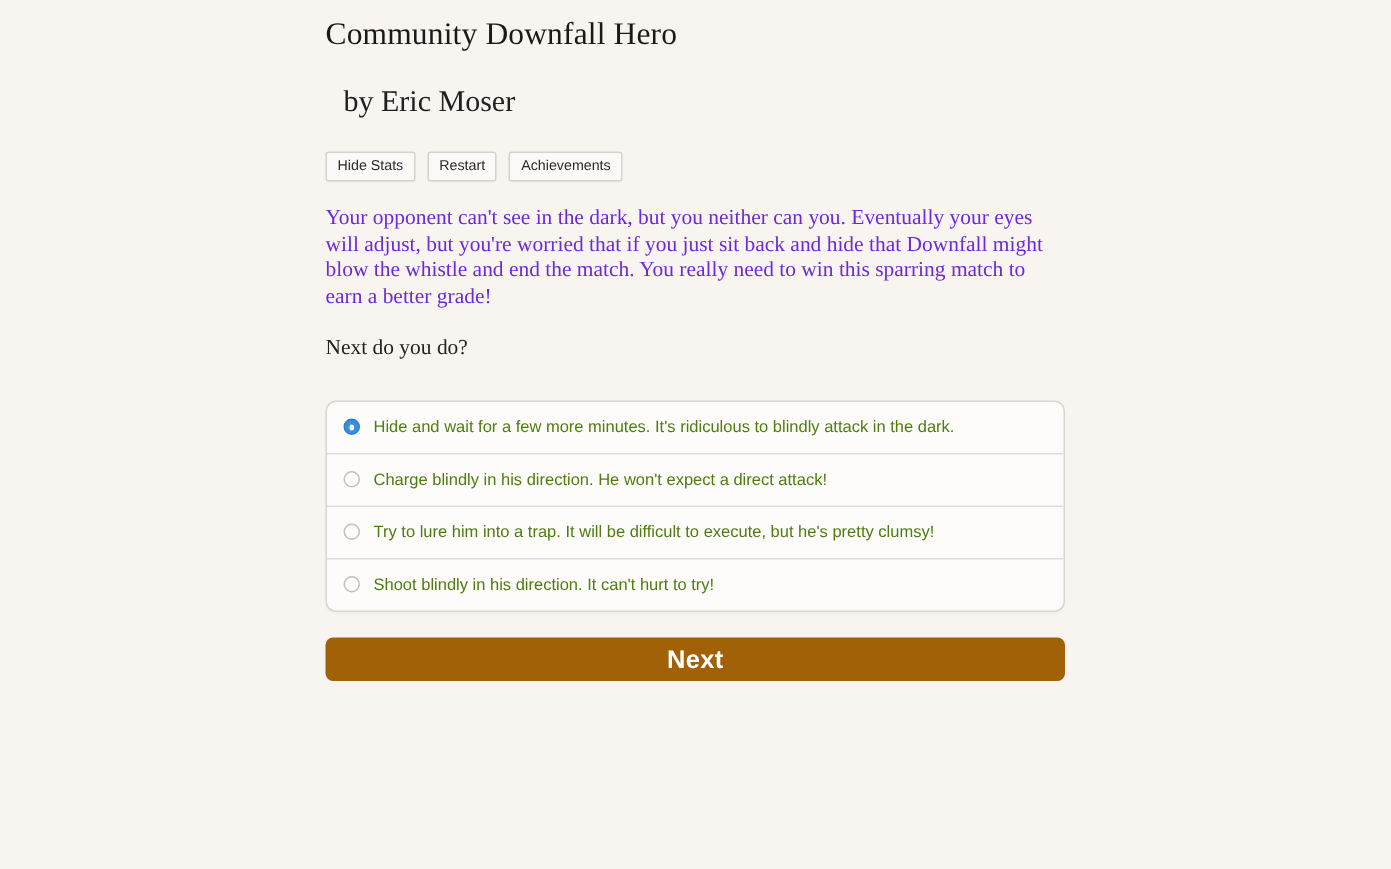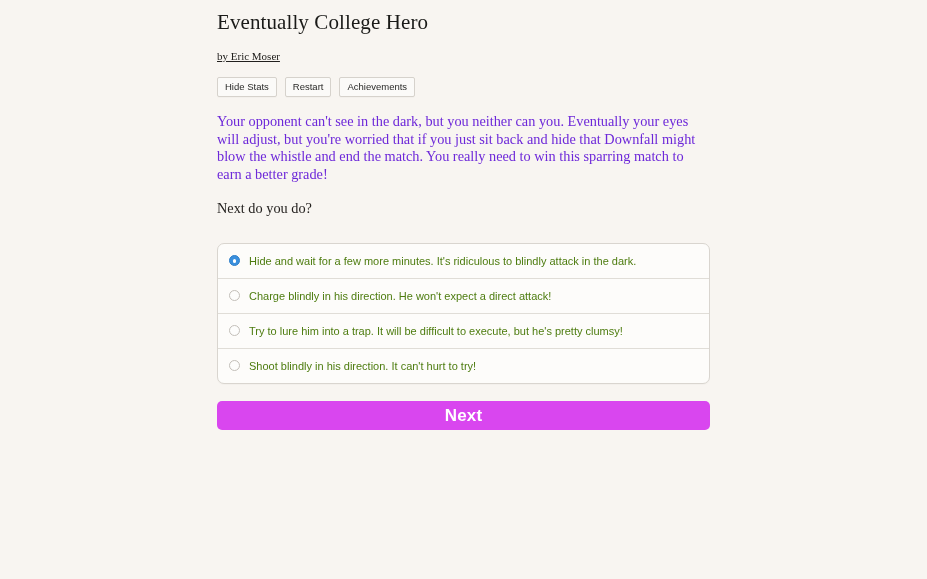--- a/index.html
+++ b/index.html
@@ -36,26 +36,25 @@
     font-weight: 400;
     line-height: 26px;
     letter-spacing: 0.1px;
     color: #1a1a18;
     margin: 0;
     padding-top: 9px;
   }
 
   .byline {
     font-family: "Liberation Serif", serif;
-    font-size: 11px;
+    font-size: 20px;
     line-height: 18px;
     color: #22201e;
-    margin: 0;
+    margin: 12px;
     padding-top: 12px;
-    text-decoration: underline;
   }
 
   
   .button-row {
     display: flex;
     gap: 8px;
     padding-top: 12px;
     align-items: center;
   }
 
@@ -153,42 +152,42 @@
     line-height: 16px;
     color: #4d7c0f;
     white-space: nowrap;
   }
 
   
   .next-button {
     margin-top: 17px;
     width: 493px;
     height: 29px;
-    background: #d946ef;
+    background: #a16207;
     border: none;
     border-radius: 5px;
     color: #ffffff;
     font-family: "Liberation Sans", sans-serif;
     font-size: 17px;
     font-weight: bold;
     letter-spacing: 0.2px;
     line-height: 29px;
     text-align: center;
     cursor: pointer;
     padding: 0;
     display: block;
   }
 </style>
 </head>
 <body>
 
 <div id="app">
   <div class="page">
 
-    <h1 class="game-title">Eventually College Hero</h1>
+    <h1 class="game-title">Community Downfall Hero</h1>
 
     <p class="byline">by Eric Moser</p>
 
     <div class="button-row">
       <button class="mini-button">Hide Stats</button>
       <button class="mini-button">Restart</button>
       <button class="mini-button">Achievements</button>
     </div>
 
     <p class="story">Your opponent can't see in the dark, but you neither can you. Eventually your eyes will adjust, but you're worried that if you just sit back and hide that Downfall might blow the whistle and end the match. You really need to win this sparring match to earn a better grade!</p>

